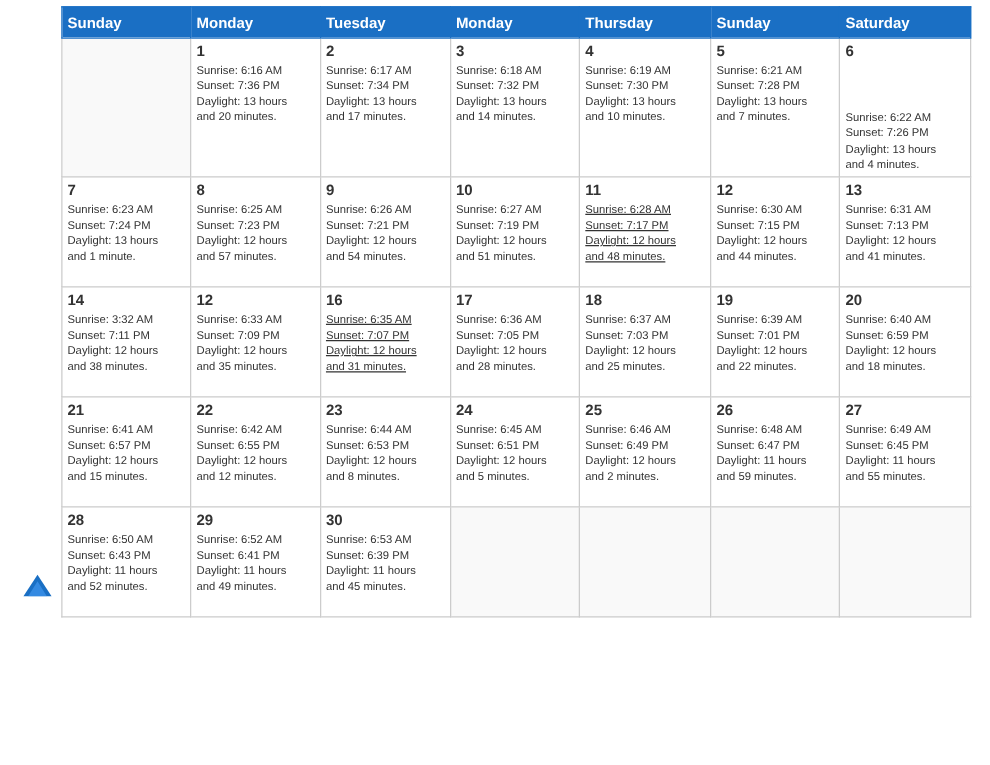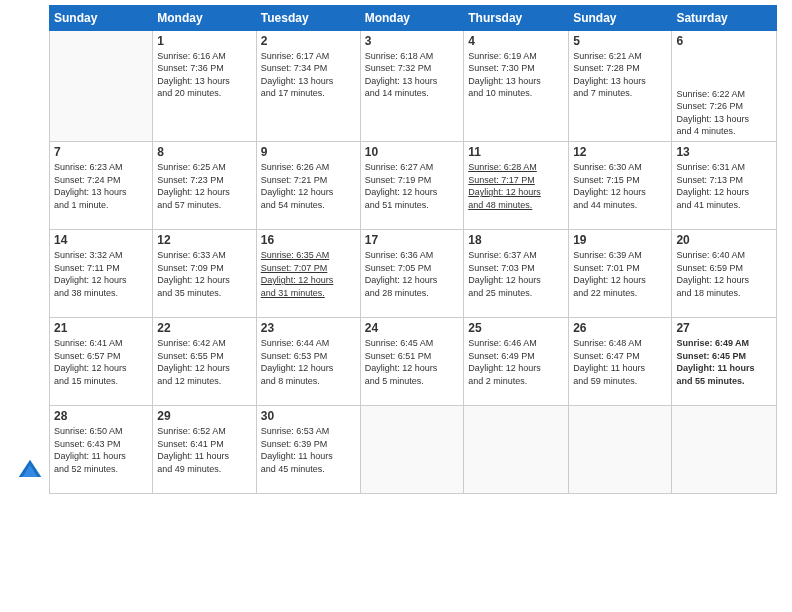--- a/index.html
+++ b/index.html
@@ -308,21 +308,21 @@
           </td>
           <td>
             <span class="day-num">26</span>
             <div class="day-info" style="white-space: pre-line;">Sunrise: 6:48 AM
 Sunset: 6:47 PM
 Daylight: 11 hours
 and 59 minutes.</div>
           </td>
           <td>
             <span class="day-num">27</span>
-            <div class="day-info" style="white-space: pre-line; font-weight: bold;">Sunrise: 6:49 AM
+            <div class="day-info" style="white-space: pre-line;">Sunrise: 6:49 AM
 Sunset: 6:45 PM
 Daylight: 11 hours
 and 55 minutes.</div>
           </td>
         </tr>
         <tr>
           <td>
             <span class="day-num">28</span>
             <div class="day-info" style="white-space: pre-line;">Sunrise: 6:50 AM
 Sunset: 6:43 PM

